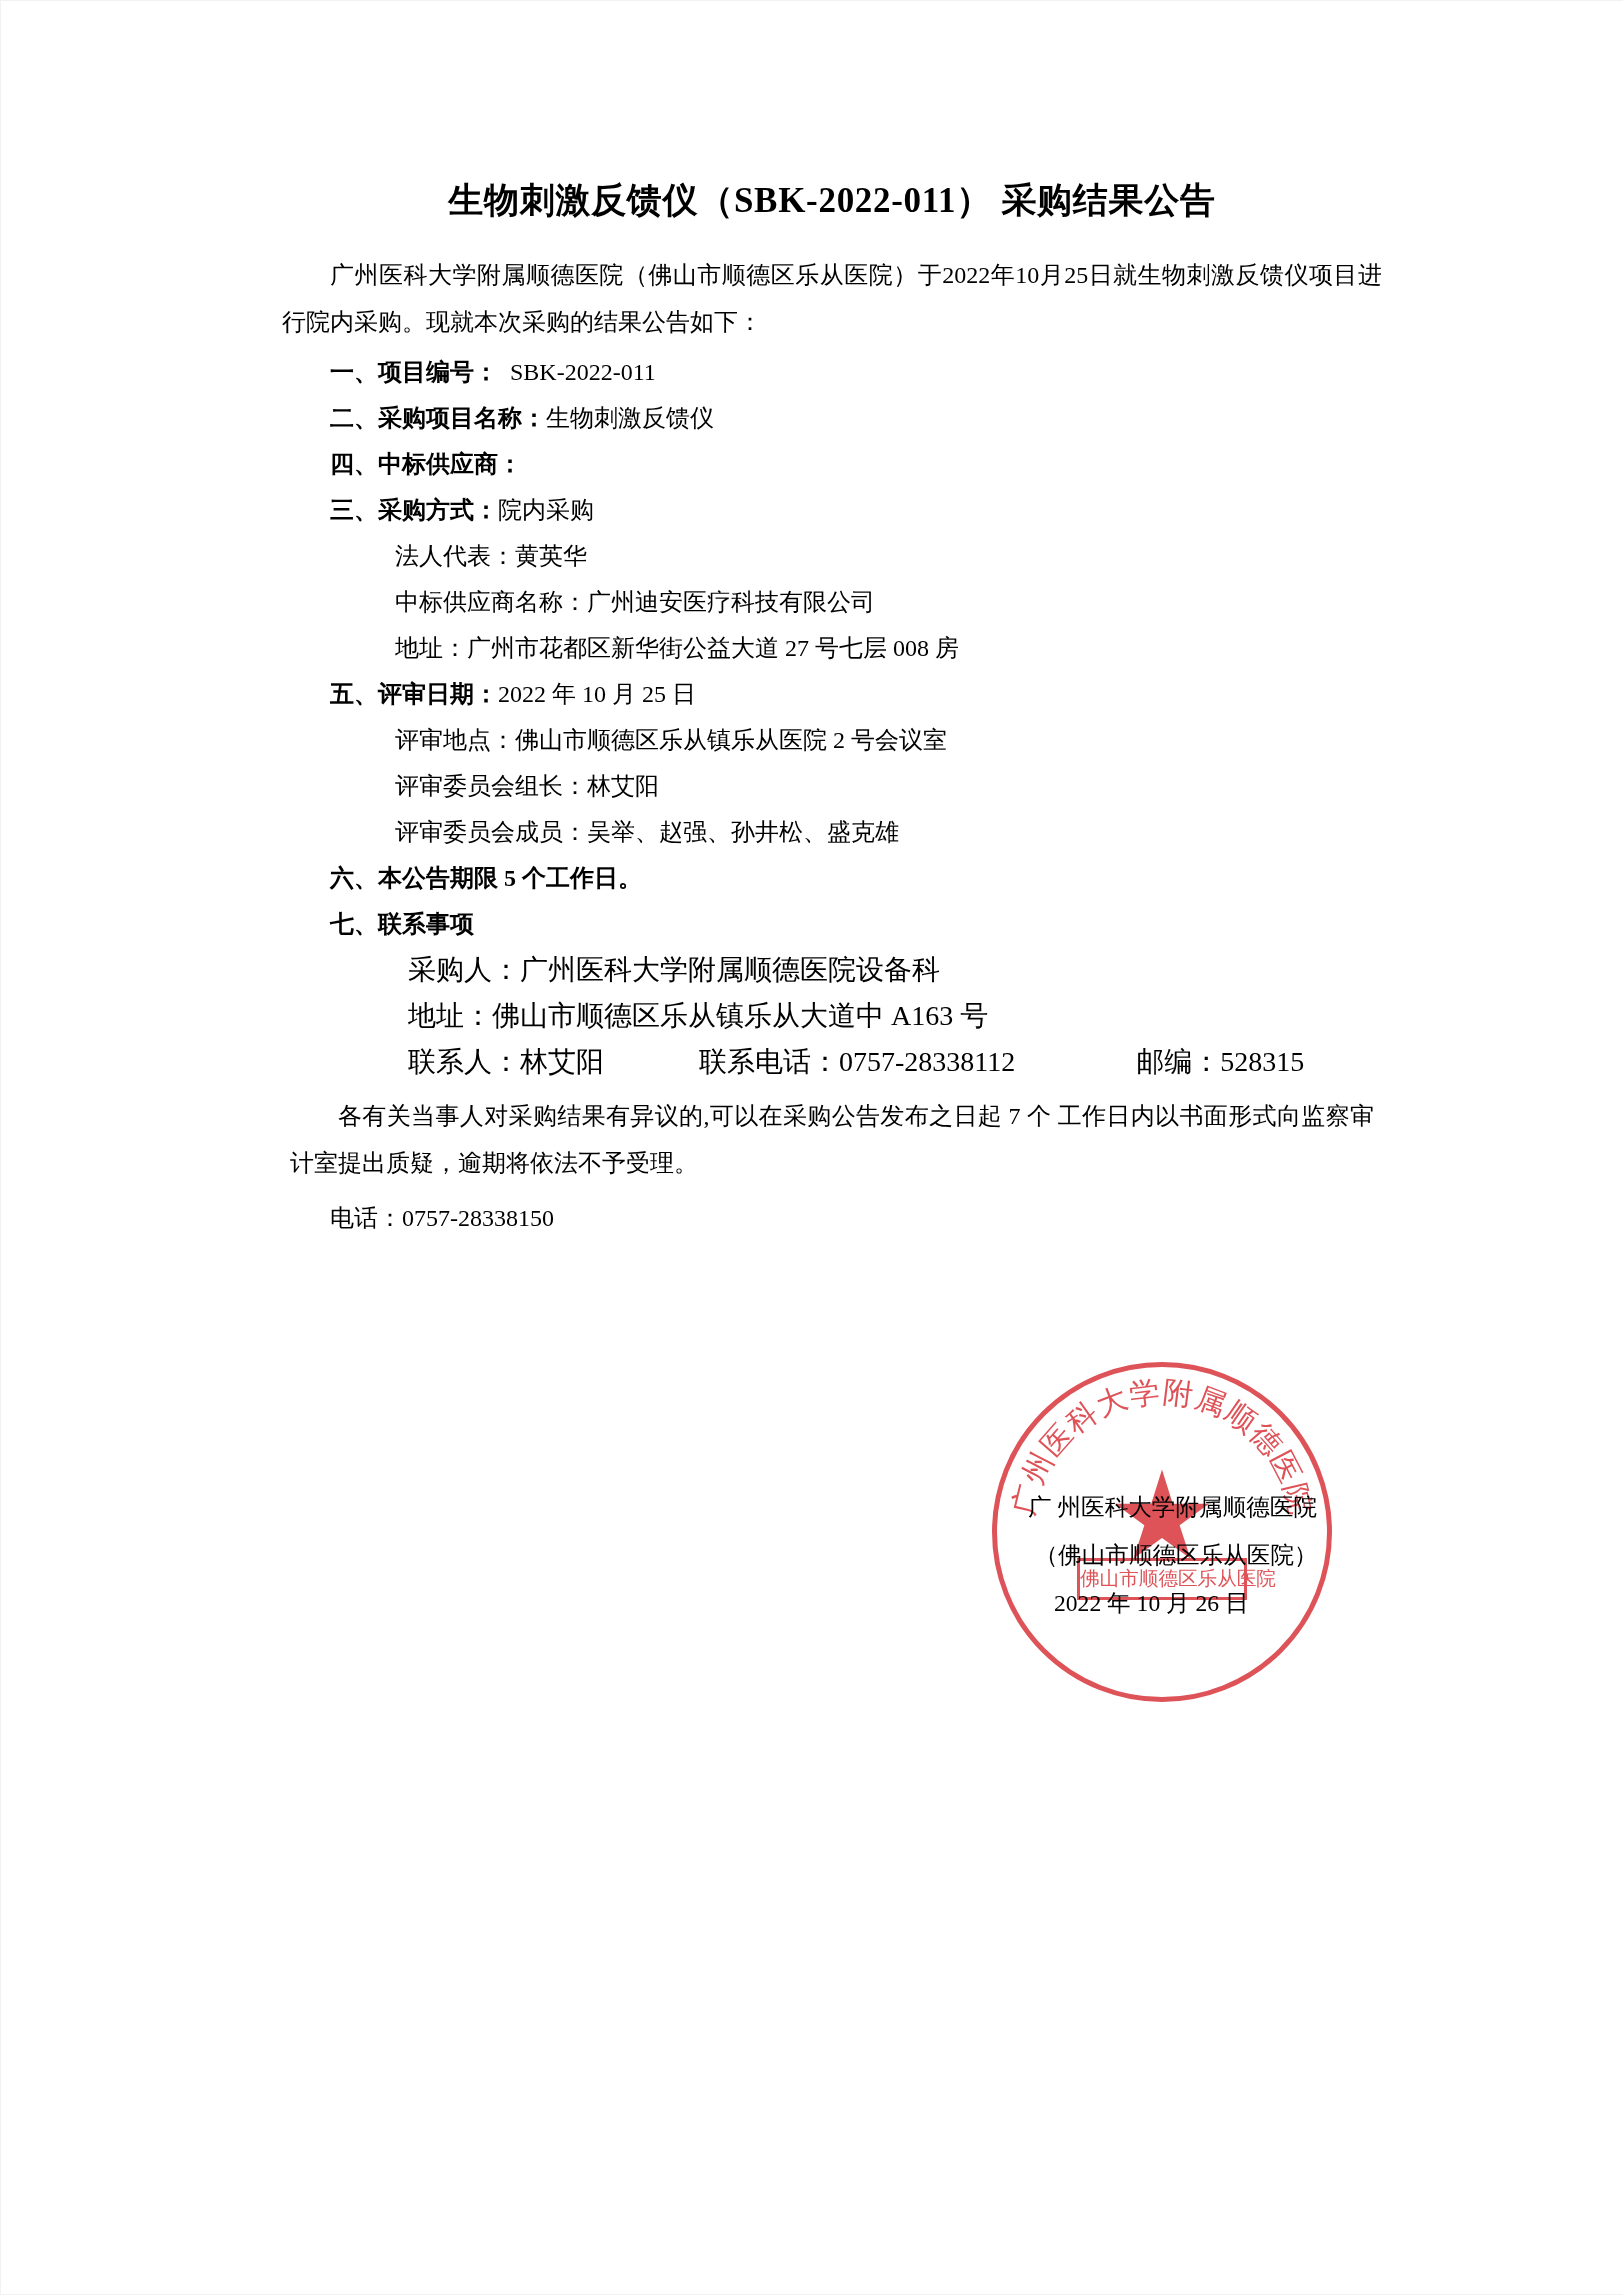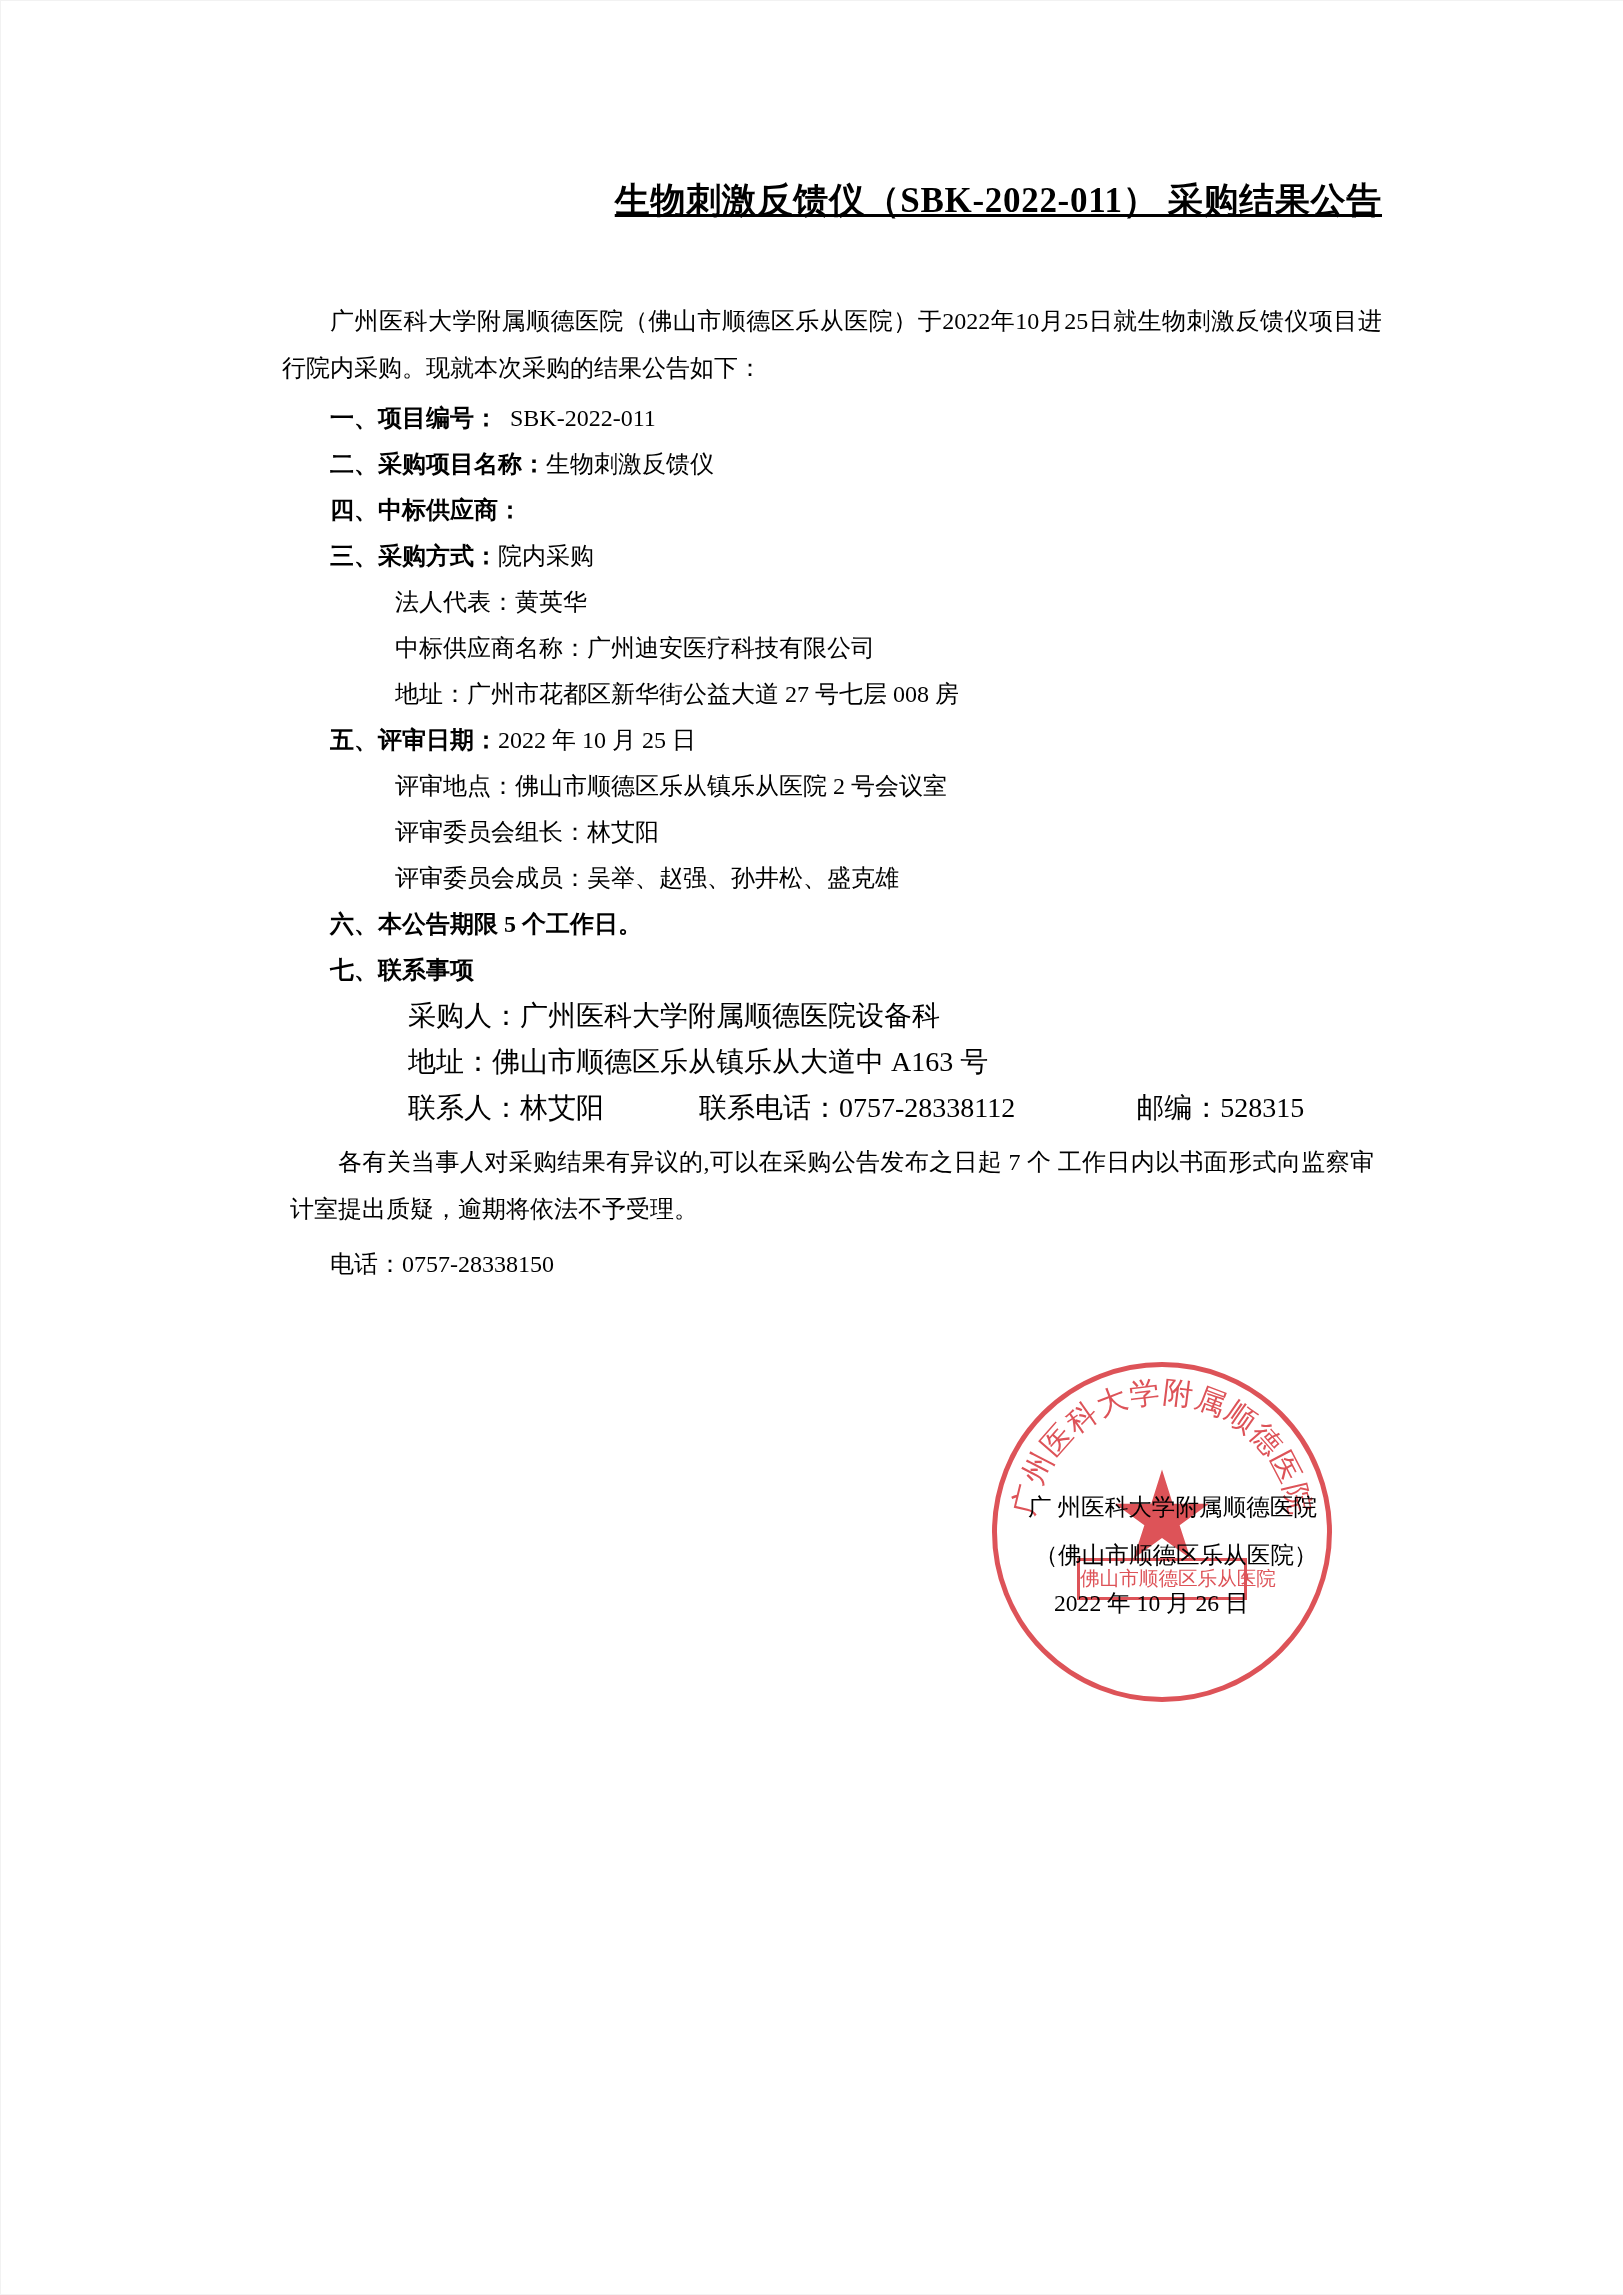--- a/index.html
+++ b/index.html
@@ -27,27 +27,26 @@
     border: 1.3px solid #f2f2f2;
     pointer-events: none;
   }
   .content {
     position: absolute;
     left: 282px;
     top: 177px;
     width: 1100px;
   }
   .doc-title {
-    text-align: right;
+    text-align: center;
     font-size: 35px;
     font-weight: bold;
     letter-spacing: 0.7px;
-    margin: 0 0 74px 0;
-    white-space: nowrap;
-    text-decoration: underline;
+    margin: 0 0 28px 0;
+    white-space: nowrap;
   }
   .para {
     font-size: 24px;
     line-height: 47px;
     text-indent: 48px;
     margin: 0 0 2.6px 0;
     text-align: justify;
   }
   .item {
     font-size: 24px;

